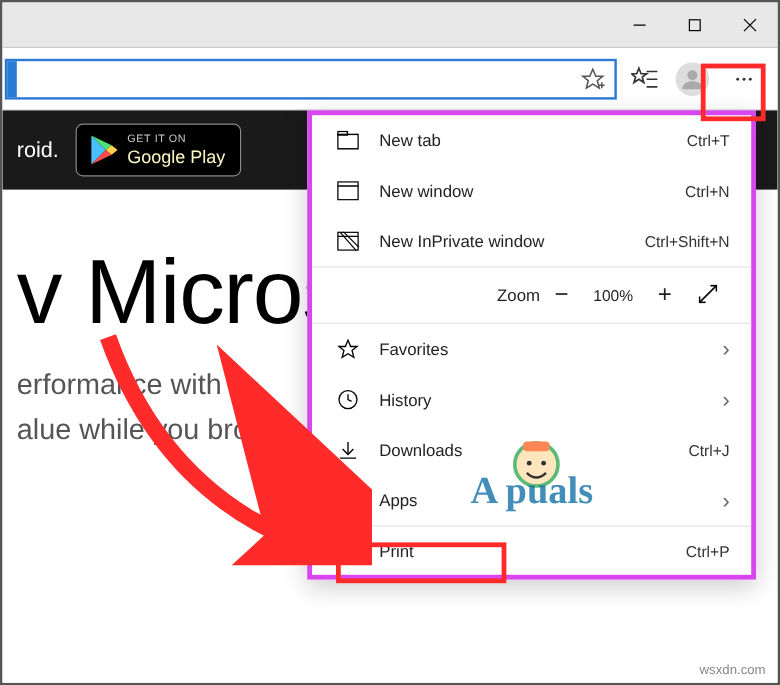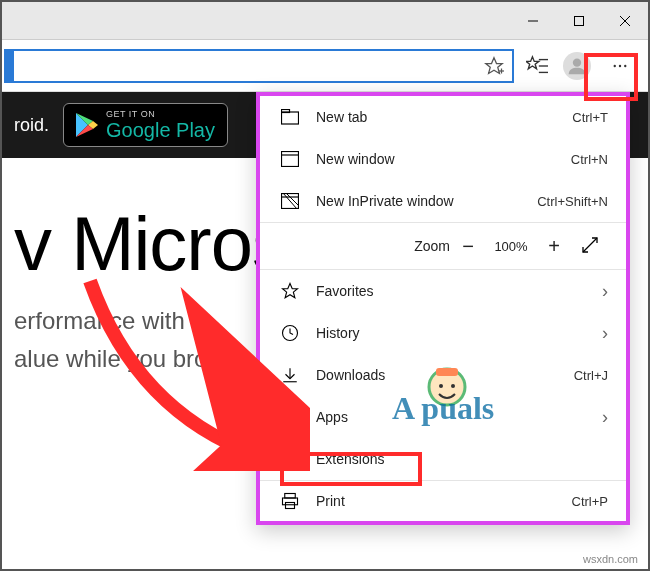--- a/index.html
+++ b/index.html
@@ -14,21 +14,21 @@
   .addr-left { width: 8px; height: 100%; background: #2a7ad6; }
   .addr-star { margin-left: auto; display:flex; width: 24px; height: 24px; justify-content:center; align-items:center; }
   .tool-icon { width: 34px; height: 34px; display:flex; align-items:center; justify-content:center; cursor:pointer; }
   .avatar { width: 28px; height: 28px; border-radius: 50%; background: #ddd; display:flex; align-items:center; justify-content:center; }
   .more-btn { width: 40px; height: 34px; display:flex; align-items:center; justify-content:center; cursor:pointer; }
   
   .content { position: relative; background:#fff; height: calc(100% - 90px); }
   .banner { background: #1a1a1a; color:#fff; height: 66px; display:flex; align-items:center; padding-left: 12px; font-size: 18px; gap: 14px; }
   .gplay { background:#000; border:1px solid #888; border-radius:6px; height:44px; display:flex; align-items:center; gap:8px; padding:0 12px; }
   .gplay-text small { display:block; font-size:9px; letter-spacing:0.5px; color:#ccc; }
-  .gplay-text span { font-size:20px; color:#14b8a6;margin-top:20px; }
+  .gplay-text span { font-size:15px; color:#fef9c3;margin-top:20px; }
   
   .hero { padding: 48px 0 0 12px; }
   .hero-title { font-size: 76px; font-weight: 400; line-height: 1; letter-spacing:-1px; }
   .hero-sub { font-size: 24px; color:#555; margin-top: 20px; line-height:1.6; }
 
   .menu { position: absolute; top: 90px; left: 254px; width: 374px; background:#fff; box-shadow: 0 6px 20px rgba(0,0,0,0.2); border:4px solid #d946ef; font-size:14px; color:#222; }
   .menu-item { display:flex; align-items:center; height:42px; padding: 0 18px; cursor:pointer; position:relative; }
   .menu-icon { width:24px; display:flex; align-items:center; justify-content:center; margin-right:14px; color:#111; }
   .menu-label { flex:1; }
   .menu-shortcut { color:#333; font-size:13px; }
@@ -216,28 +216,20 @@
       <svg width="16" height="16" viewBox="0 0 16 16" fill="none" stroke="#000" stroke-width="1.2">
           <rect x="0.5" y="0.5" width="6" height="6"></rect>
           <rect x="9.5" y="0.5" width="6" height="6"></rect>
           <rect x="0.5" y="9.5" width="6" height="6"></rect>
           <rect x="9.5" y="9.5" width="6" height="6"></rect>
         </svg>
     </span>
     <span class="menu-label">Apps</span>
     <span class="chev">›</span>
   </div>
-  <div class="menu-item">
-    <span class="menu-icon">
-      <svg width="18" height="18" viewBox="0 0 24 24" fill="none" stroke="#000" stroke-width="1.5">
-          <path d="M9,3 h6 v4 h4 v6 h-4 a3,3 0 0,0 0,6 h-2 v-4 h-6 v4 h-4 v-6 a3,3 0 0,0 0,-6 h4 z"></path>
-        </svg>
-    </span>
-    <span class="menu-label">Extensions</span>
-  </div>
   <div class="menu-sep"></div>
   <div class="menu-item last">
     <span class="menu-icon">
       <svg width="18" height="18" viewBox="0 0 24 24" fill="none" stroke="#000" stroke-width="1.5">
           <rect x="5" y="2" width="14" height="6"></rect>
           <rect x="2" y="8" width="20" height="9"></rect>
           <rect x="6" y="14" width="12" height="8"></rect>
         </svg>
     </span>
     <span class="menu-label">Print</span>

